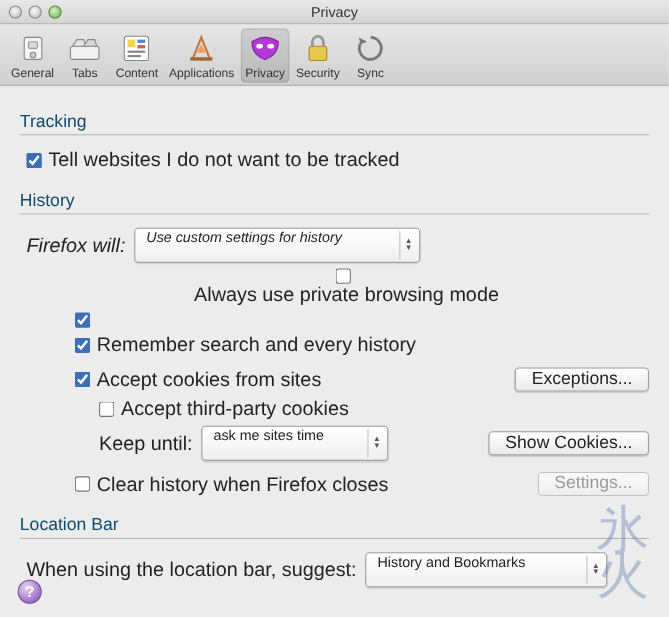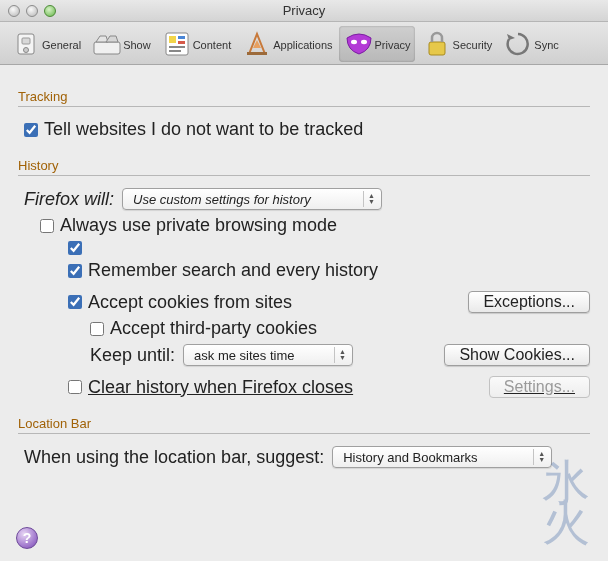--- a/index.html
+++ b/index.html
@@ -44,66 +44,66 @@
   }
   .toolbar {
     background: linear-gradient(#e6e6e6, #d0d0d0);
     border-bottom: 1px solid #a7a7a7;
     padding: 4px 6px 2px 6px;
     display: flex;
     gap: 2px;
   }
   .tb-item {
     display: flex;
-    flex-direction: row;
+    flex-direction: column;
     align-items: center;
     padding: 2px 4px 2px 4px;
     min-width: 44px;
     border-radius: 4px;
   }
   .tb-item.selected {
     background: linear-gradient(#cfcfcf, #b8b8b8);
     box-shadow: inset 0 0 2px rgba(0,0,0,.3);
   }
   .tb-ico {
     width: 32px; height: 32px;
     display:flex; align-items:center; justify-content:center;
   }
   .tb-label { font-size: 11px; color:#333; margin-top: 1px; }
 
   .content {
     padding: 14px 18px 8px 18px;
   }
   .section-title {
-    color: #a16207;
-    font-size: 13px;
+    color: #0c4a6e;
+    font-size: 16px;
     margin: 10px 0 2px 0;
   }
   .section-rule {
     border: none;
     border-top: 1px solid #b7b7b7;
     margin: 2px 0 12px 0;
   }
   .row { display:flex; align-items:center; margin:5px 0; }
   .indent1 { margin-left: 22px; }
   .indent2 { margin-left: 50px; }
   .indent3 { margin-left: 72px; }
   input[type=checkbox] {
     width: 14px; height: 14px; margin: 0 6px 0 0;
     accent-color: #3b6fb6;
   }
   .lbl { font-size: 18px; }
 
   .mac-select {
-    display:inline-flex; align-items:center;
+    display:inline-flex; align-items:flex-start;
     background: linear-gradient(#ffffff,#efefef);
     border:1px solid #a0a0a0;
     border-radius: 4px;
     box-shadow: 0 1px 1px rgba(0,0,0,.1);
-    height: 22px;
+    height: 32px;
     padding: 0 22px 0 10px;
     font-size: 13px;
     position: relative;
     min-width: 160px;
   }
   .mac-select .arrows {
     position:absolute; right:4px; top:2px; bottom:2px; width:14px;
     display:flex; flex-direction:column; justify-content:center; align-items:center;
     color:#555; font-size:7px; line-height:6px;
     border-left: 1px solid #c4c4c4;
@@ -166,21 +166,21 @@
   </div>
 
   <div class="tb-item">
     <div class="tb-ico">
       <svg width="30" height="28" viewBox="0 0 30 28">
           <rect x="2" y="12" width="26" height="12" rx="2" fill="#f0f0f0" stroke="#888"></rect>
           <path d="M4 12 L8 6 H14 L16 12 Z" fill="#e4e4e4" stroke="#888"></path>
           <path d="M14 12 L18 6 H24 L26 12 Z" fill="#d6d6d6" stroke="#888"></path>
         </svg>
     </div>
-    <div class="tb-label">Show</div>
+    <div class="tb-label">Tabs</div>
   </div>
 
   <div class="tb-item">
     <div class="tb-ico">
       <svg width="28" height="28" viewBox="0 0 28 28">
           <rect x="3" y="3" width="22" height="22" rx="2" fill="#fff" stroke="#888"></rect>
           <rect x="6" y="6" width="7" height="7" fill="#f2d54a"></rect>
           <rect x="15" y="6" width="7" height="3" fill="#4a86d6"></rect>
           <rect x="15" y="11" width="7" height="3" fill="#d65a4a"></rect>
           <rect x="6" y="16" width="16" height="2" fill="#888"></rect>
@@ -247,21 +247,21 @@
   <hr class="section-rule">
 
   <div class="row" style="margin-left:6px;font-style:italic;">
     <span class="lbl">Firefox will:</span>
     <div class="mac-select" style="margin-left:8px; min-width:260px;">
       <span>Use custom settings for history</span>
       <div class="arrows">▲<br>▼</div>
     </div>
   </div>
 
-  <div class="row indent1" style="margin-top:1px;">
+  <div class="row indent1" style="margin-top:1px;flex-direction:column;">
     <input type="checkbox" style="">
     <span class="lbl">Always use private browsing mode</span>
   </div>
 
   <div class="row indent2">
     <input type="checkbox" checked="" style="">
   </div>
 
   <div class="row indent2">
     <input type="checkbox" checked="" style="">
@@ -285,21 +285,21 @@
     <span class="lbl">Keep until:</span>
     <div class="mac-select" style="margin-left:8px; min-width:170px;">
       <span>ask me sites time</span>
       <div class="arrows">▲<br>▼</div>
     </div>
     <div class="mac-btn right">
       <span>Show Cookies...</span>
     </div>
   </div>
 
-  <div class="row indent2" style="margin-top:10px;text-decoration:underline;">
+  <div class="row indent2" style="margin-top:10px;">
     <input type="checkbox" style="">
     <span class="lbl">Clear history when Firefox closes</span>
     <div class="mac-btn disabled right">
       <span>Settings...</span>
     </div>
   </div>
 
   <div class="section-title" style="margin-top:18px;">Location Bar</div>
   <hr class="section-rule">
 

